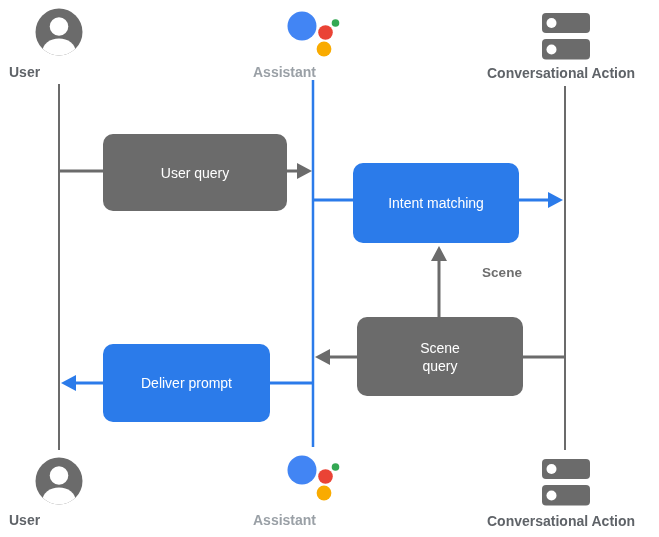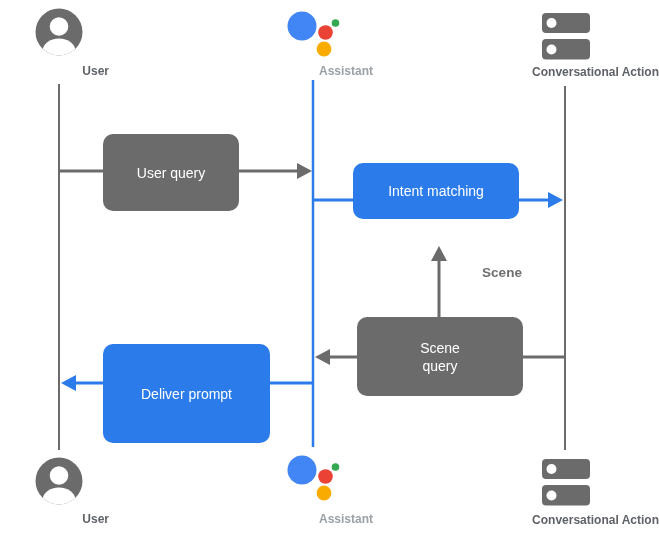--- a/index.html
+++ b/index.html
@@ -40,22 +40,22 @@
     display:flex;flex-direction:column;
     align-items:center;justify-content:center;
     color:#ffffff;
     font-size:14px;line-height:18px;
     text-align:center;
   }
   .node.gray{background:var(--box-gray);}
   .node.blue{background:var(--box-blue);}
   .actor-label{
     position:absolute;
-    text-align:right;
-    font-size:12px;font-weight:bold;
+    text-align:left;
+    font-size:14px;font-weight:bold;
     color:var(--label-dark);
   }
   .actor-label.light{color:var(--label-light);}
   .annotation{
     position:absolute;
     text-align:center;
     font-size:13.5px;font-weight:bold;line-height:16px;
     color:var(--annotation-gray);
   }
   .icon-wrap{position:absolute;}
@@ -89,34 +89,34 @@
       <line class="ar-gray" x1="565" y1="357" x2="330" y2="357"></line>
       <polygon class="fill-gray" points="330,349 330,365 315,357"></polygon>
     </g>
 
     <g>
       <line class="ar-blue" x1="313" y1="383" x2="76" y2="383"></line>
       <polygon class="fill-blue" points="76,375 76,391 61,383"></polygon>
     </g>
   </svg>
 
-  <div class="node gray" style="left:103px;top:134px;width:136px;height:77px;">
+  <div class="node gray" style="left:103px;top:134px;width:184px;height:77px;">
     <span>User query</span>
   </div>
 
-  <div class="node blue" style="left:353px;top:163px;width:166px;height:56px;">
+  <div class="node blue" style="left:353px;top:163px;width:166px;height:80px;">
     <span>Intent matching</span>
   </div>
 
   <div class="node gray" style="left:357px;top:317px;width:166px;height:79px;">
     <span>Scene</span>
     <span>query</span>
   </div>
 
-  <div class="node blue" style="left:103px;top:344px;width:167px;height:99px;">
+  <div class="node blue" style="left:103px;top:344px;width:167px;height:78px;">
     <span>Deliver prompt</span>
   </div>
 
   <div class="annotation" style="left:427px;top:265px;width:150px;">
     <div>Scene</div>
   </div>
 
   <div class="icon-wrap" style="left:35px;top:8px;">
     <svg width="48" height="48" viewBox="0 0 48 48">
       <defs>

